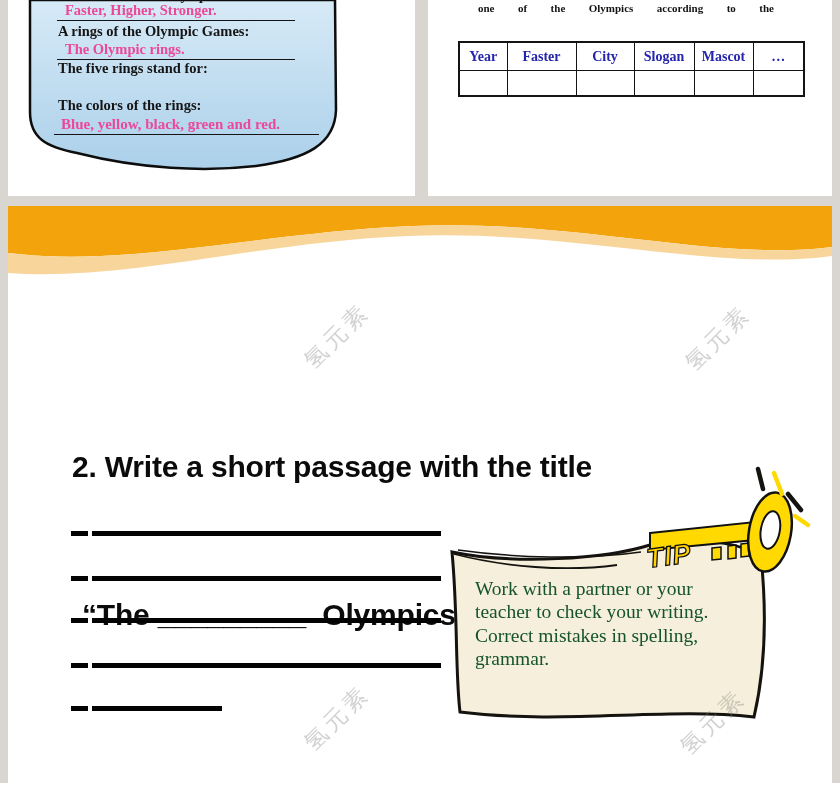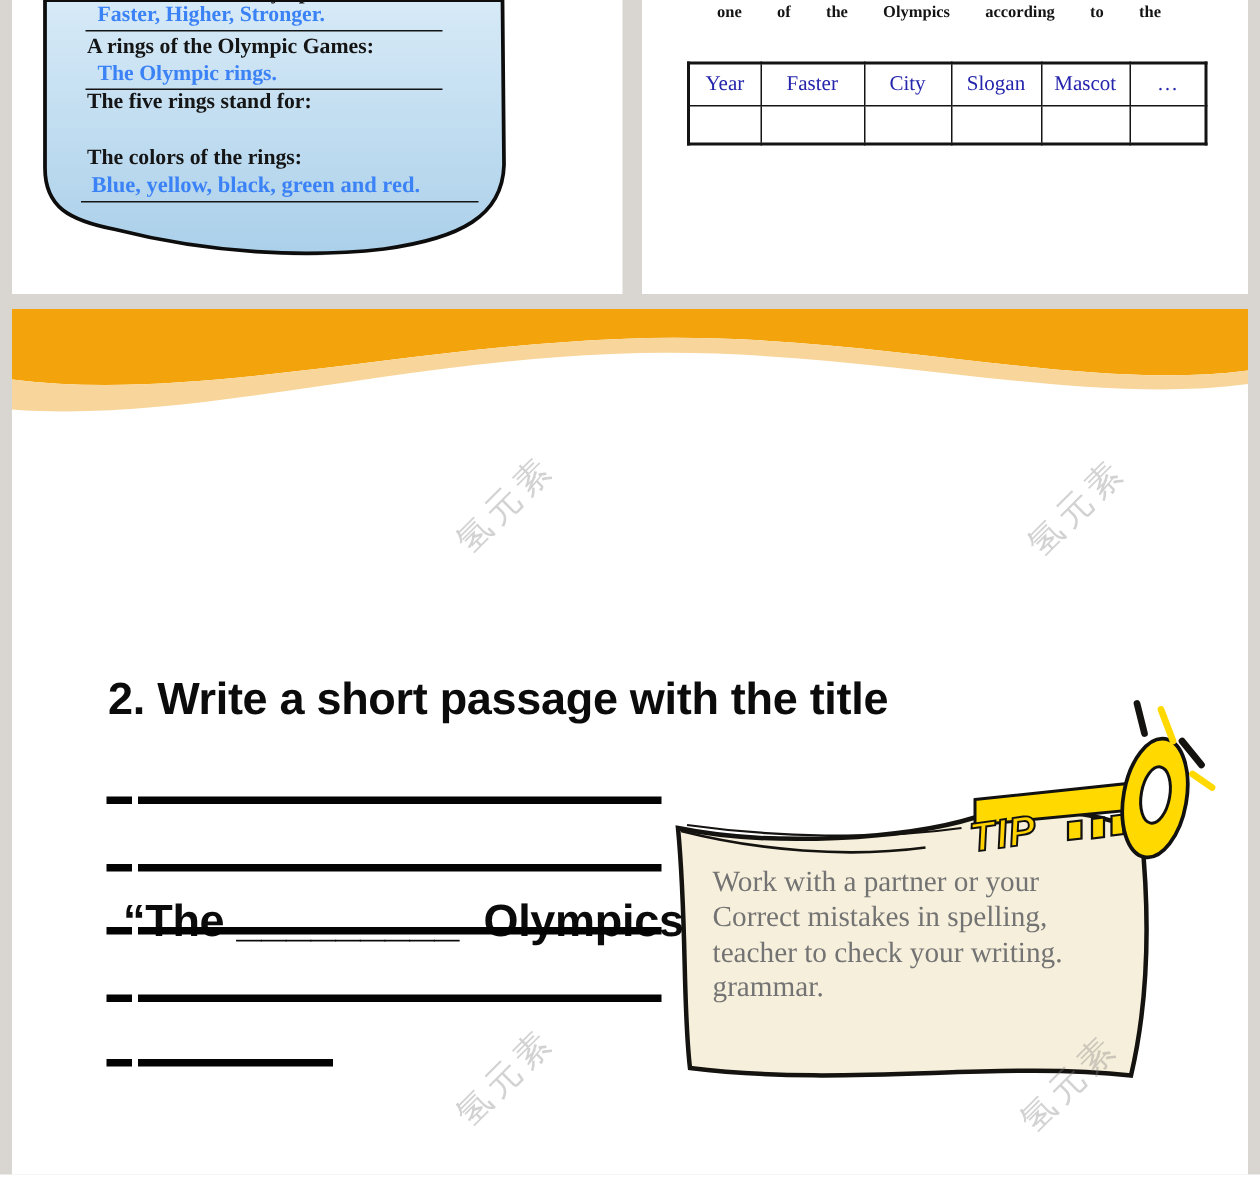--- a/index.html
+++ b/index.html
@@ -11,54 +11,54 @@
   .slide{position:absolute;background:#ffffff;overflow:hidden}
   #slide-tl{left:8px;top:0;width:407px;height:196px}
   #slide-tr{left:428px;top:0;width:404px;height:196px}
   #slide-main{left:8px;top:206px;width:824px;height:577px}
   #bottom-strip{position:absolute;left:0;top:783px;width:840px;height:5px;background:#ffffff}
 
   
   #note-svg{position:absolute;left:14px;top:0}
   .n-line{position:absolute;white-space:nowrap;font-weight:700;font-size:14.5px;line-height:17px}
   .n-label{color:#151515}
-  .n-answer{color:#3b82f6;border-bottom:1.6px solid #141414;padding:0 0 1px 8px;width:230px}
+  .n-answer{color:#ec4899;border-bottom:1.6px solid #141414;padding:0 0 1px 8px;width:230px}
   .n-cut{left:55px;top:-13px;color:#151515;font-size:14px}
   .r1{left:49px;top:2px}
   .b1{left:50px;top:23px}
   .r2{left:49px;top:41px}
   .b2{left:50px;top:60px}
   .r3{left:49px;top:78px}
   .b3{left:50px;top:97px}
   .r4{left:46px;top:116px;font-size:15px;width:258px;padding-left:7px}
 
   
   .tr-para{position:absolute;left:50px;top:0;width:296px;
     font-weight:700;font-size:11px;line-height:17.5px;color:#141414}
   .tr-l1{text-align:justify;text-align-last:justify}
   #tr-table{position:absolute;left:30px;top:41px;border-collapse:collapse;border:2px solid #141414}
   #tr-table th,#tr-table td{border:1.5px solid #141414}
-  #tr-table th{height:27px;font-size:14px;font-weight:400;color:#2424AC;text-align:center;
+  #tr-table th{height:27px;font-size:14px;font-weight:700;color:#2424AC;text-align:center;
     font-family:"Liberation Serif",serif;padding:0 2px}
   #tr-table td{height:22px}
 
   
   #band-svg{position:absolute;left:0;top:0}
   .main-title{position:absolute;left:64px;top:143px;z-index:2;
     font-family:"Liberation Sans",sans-serif;font-weight:700;font-size:30px;
     line-height:47px;color:#0b0b0b;letter-spacing:-0.2px;white-space:pre}
   .title-l2{margin-left:10px;margin-top:7px}
   .wline{position:absolute;left:63px;height:5px;z-index:2;font-size:0}
   .wline i{display:inline-block;height:5px;background:#030303;vertical-align:top}
   .wline .dash{width:17px}
   .wline .seg{width:349px;margin-left:4px}
   .wline .seg.short{width:130px}
   #scroll-svg{position:absolute;left:437px;top:249px;z-index:3}
   .tip-text{position:absolute;left:467px;top:371px;width:290px;z-index:4;
-    font-family:"Liberation Serif",serif;font-size:19.5px;line-height:23.4px;color:#737373}
+    font-family:"Liberation Serif",serif;font-size:19.5px;line-height:23.4px;color:#14532d}
   .tip-text div{white-space:pre}
 
   
   .wm{position:absolute;z-index:30;transform:translate(-50%,-50%) rotate(-45deg);
     font-family:"DejaVu Sans",sans-serif;font-size:23px;letter-spacing:4px;
     color:rgba(125,125,125,0.35);white-space:nowrap;pointer-events:none}
   .wm1{left:329px;top:130px}.wm2{left:710px;top:132px}
   .wm3{left:329px;top:512px}.wm4{left:705px;top:516px}
 </style>
 </head>
@@ -159,22 +159,22 @@
     <g stroke-linecap="round" stroke-width="4.5" fill="none">
       <path d="M313,14 L318,34" stroke="#151310"></path>
       <path d="M329,18 L337,39" stroke="#FFD900"></path>
       <path d="M343,39 L356,55" stroke="#151310"></path>
       <path d="M350,61 L363,70" stroke="#FFD900"></path>
     </g>
   </svg>
 
   <div class="tip-text">
     <div>Work with a partner or your</div>
+    <div>teacher to check your writing.</div>
     <div>Correct mistakes in spelling,</div>
-    <div>teacher to check your writing.</div>
     <div>grammar.</div>
   </div>
 
   <div class="wm wm1">氢元素</div>
   <div class="wm wm2">氢元素</div>
   <div class="wm wm3">氢元素</div>
   <div class="wm wm4">氢元素</div>
 </div>
 
 <div id="bottom-strip"></div>

